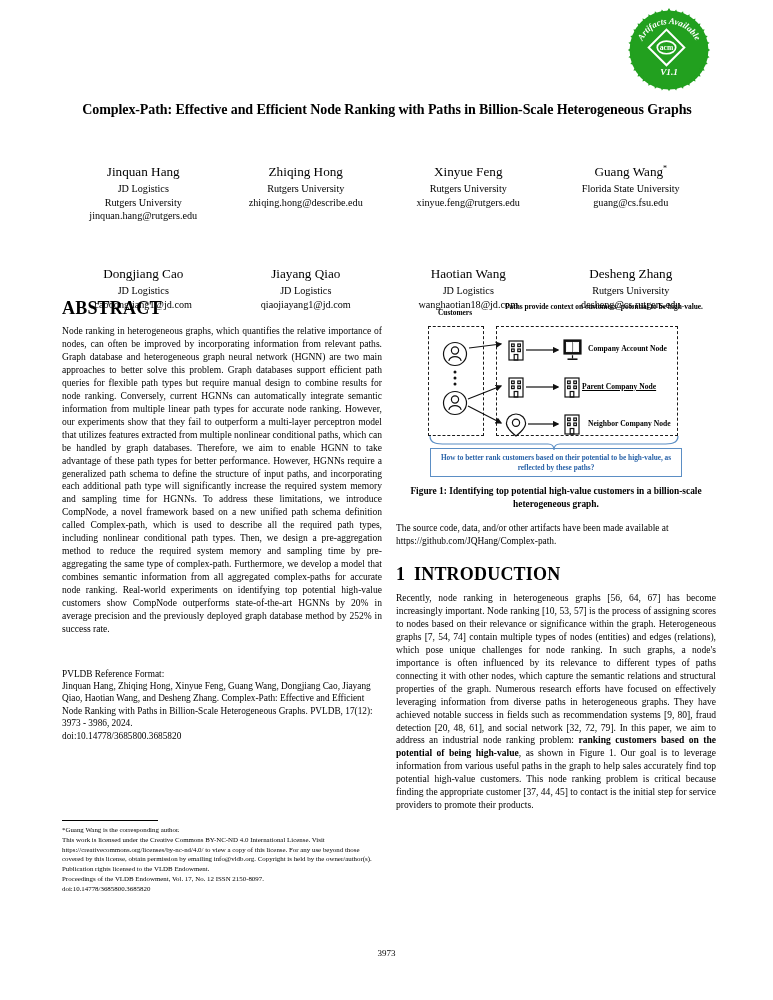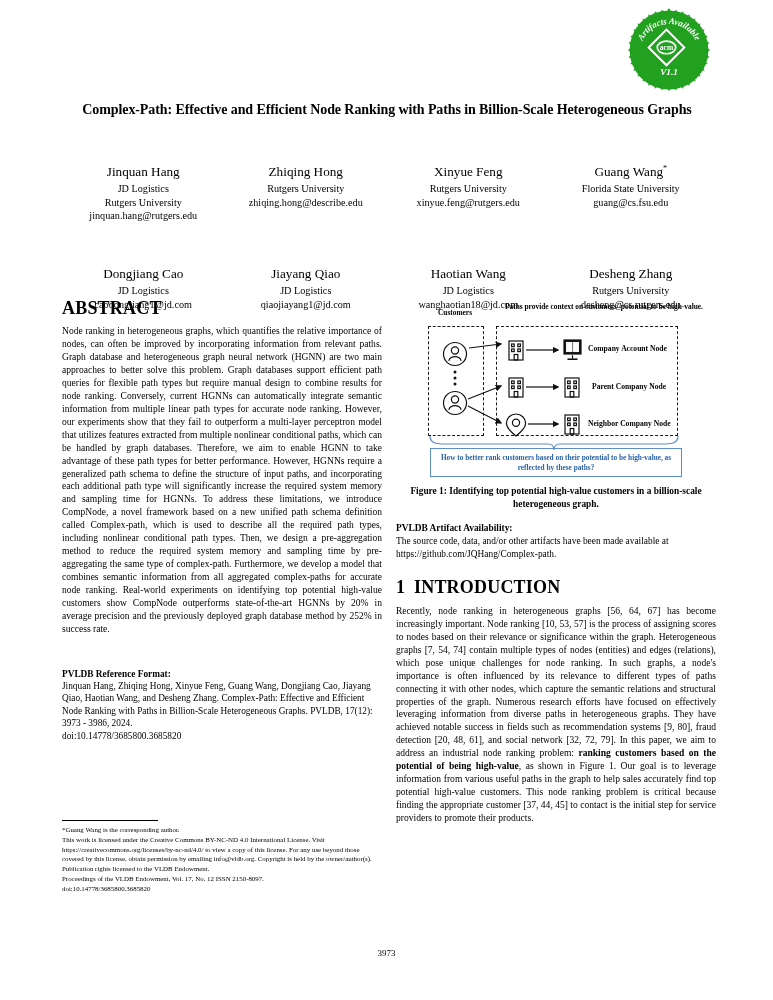--- a/index.html
+++ b/index.html
@@ -97,21 +97,21 @@
     text-indent: 0;
     hyphens: auto;
   }
 
   .refblock {
     margin-top: 13px;
     font-size: 9.3px;
     line-height: 1.34;
     text-align: left;
   }
-  .refblock .rb-title { font-weight: bold; margin-top: 32px; }
+  .refblock .rb-title { font-weight: normal; margin-top: 32px; }
 
   .artifact {
     margin-top: 0;
     font-size: 9.4px;
     line-height: 1.36;
     text-align: left;
   }
   .artifact .rb-title { font-weight: bold; }
 
   
@@ -438,32 +438,31 @@
           </marker>
         </defs>
 
         <g fill="none" stroke="#5b8ec4" stroke-width="1.2">
           <path d="M 34,140 C 34,148 42,148 50,148 L 152,148 C 158,148 158,152 158,154
                    C 158,152 158,148 164,148 L 266,148 C 274,148 282,148 282,140"></path>
         </g>
       </svg>
 
       <div class="node-label" style="left:192px; top:48px;">Company Account Node</div>
-      <div class="node-label" style="left:196px; top:86px;">Parent Company Node</div>
+      <div class="node-label" style="left:186px; top:86px;text-decoration:underline;">Parent Company Node</div>
       <div class="node-label" style="left:192px; top:123px;">Neighbor Company Node</div>
 
       <div class="question-box">
         <div class="q-text">How to better rank customers based on their potential to be high-value, as reflected by these paths?</div>
       </div>
     </div>
 
     <div class="fig-caption">Figure 1: Identifying top potential high-value customers in a billion-scale heterogeneous graph.</div>
 
     <div class="artifact">
-      <div class="rb-title">PVLDB Artifact Availability:</div>
       <div>The source code, data, and/or other artifacts have been made available at https://github.com/JQHang/Complex-path.</div>
     </div>
 
     <h2 class="sec numbered">
       <span class="num">1</span><span>INTRODUCTION</span>
     </h2>
     <p class="body"><span>Recently, node ranking in heterogeneous graphs [56, 64, 67] has become increasingly important. Node ranking [10, 53, 57] is the process of assigning scores to nodes based on their relevance or significance within the graph. Heterogeneous graphs [7, 54, 74] contain multiple types of nodes (entities) and edges (relations), which pose unique challenges for node ranking. In such graphs, a node's importance is often influenced by its relevance to different types of paths connecting it with other nodes, which capture the semantic relations and structural properties of the graph. Numerous research efforts have focused on effectively leveraging information from diverse paths in heterogeneous graphs. They have achieved notable success in fields such as recommendation systems [9, 80], fraud detection [20, 48, 61], and social network [32, 72, 79]. In this paper, we aim to address an industrial node ranking problem: </span><strong>ranking customers based on the potential of being high-value</strong><span>, as shown in Figure 1. Our goal is to leverage information from various useful paths in the graph to help sales accurately find top potential high-value customers. This node ranking problem is critical because finding the appropriate customer [37, 44, 45] to contact is the initial step for service providers to promote their products.</span></p>
   </div>
 
   <div class="pagenum">3973</div>

